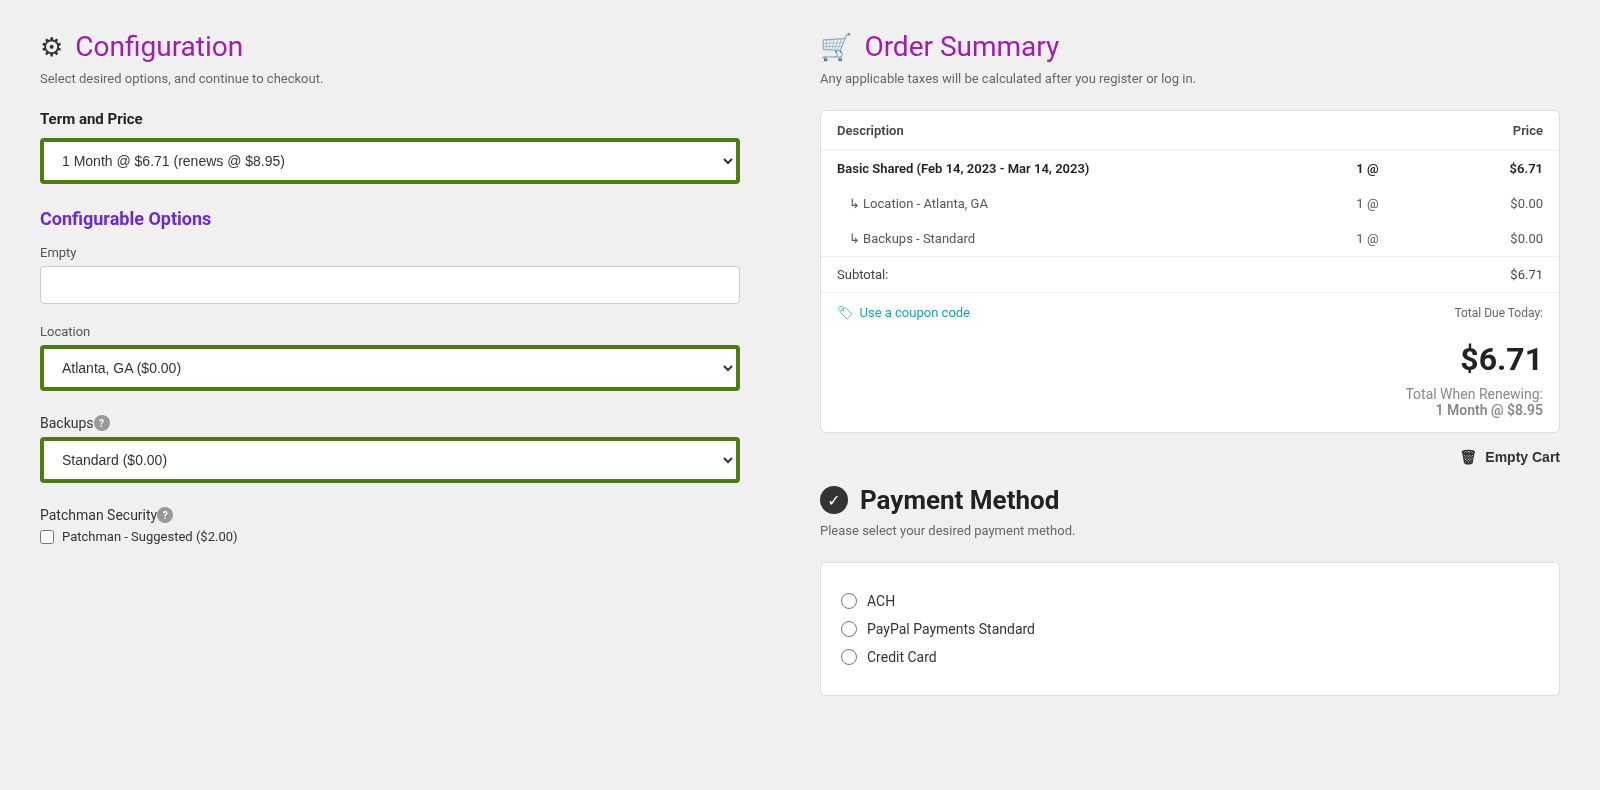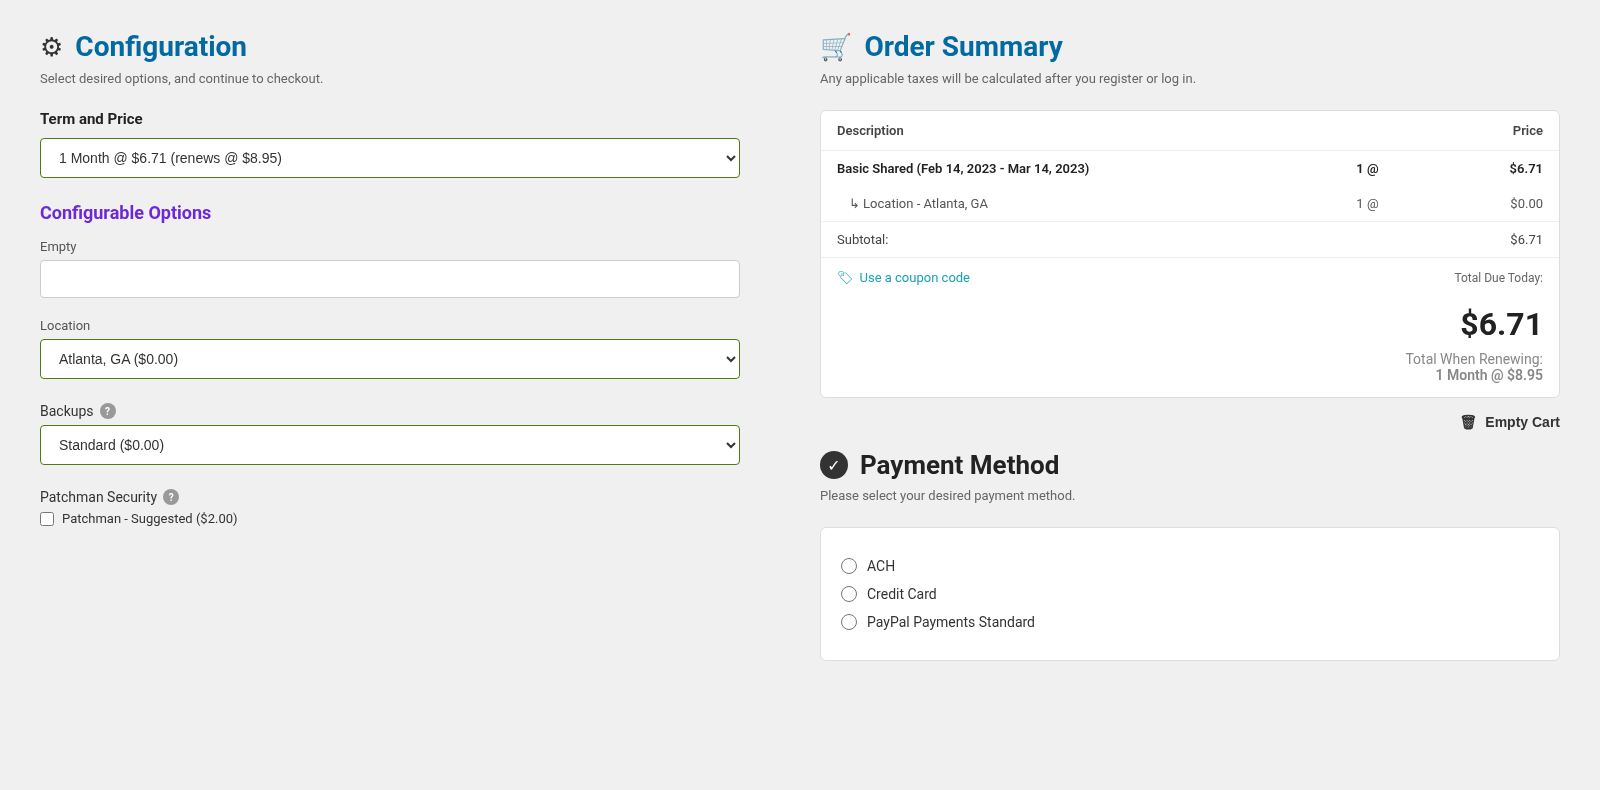--- a/index.html
+++ b/index.html
@@ -26,43 +26,43 @@
     }
     
     .section-header {
       display: flex;
       align-items: center;
       gap: 12px;
       margin-bottom: 8px;
     }
     .section-header h1 {
       font-size: 28px;
-      font-weight: 700;
-      color: #0369a1;
+      font-weight: 400;
+      color: #a21caf;
     }
     .section-header .icon {
       font-size: 26px;
       color: #333;
     }
     .section-subtitle {
       font-size: 13px;
       color: #666;
       margin-bottom: 24px;
     }
     
     .term-price-label {
       font-size: 15px;
       font-weight: 700;
       color: #222;
       margin-bottom: 10px;
     }
     select.styled-select {
       width: 100%;
       padding: 10px 14px;
-      border: 1px solid #4d7c0f;
+      border: 4px solid #4d7c0f;
       border-radius: 4px;
       background: #fff;
       font-size: 14px;
       color: #333;
       appearance: auto;
       cursor: pointer;
       margin-bottom: 24px;
     }
     .configurable-options-label {
       font-size: 18px;
@@ -71,21 +71,20 @@
       margin-bottom: 16px;
     }
     .field-label {
       font-size: 13px;
       color: #555;
       margin-bottom: 6px;
     }
     .field-label-row {
       display: flex;
       align-items: flex-end;
-      gap: 6px;
       margin-bottom: 6px;
     }
     input.text-input {
       width: 100%;
       padding: 10px 14px;
       border: 1px solid #ccc;
       border-radius: 4px;
       background: #fff;
       font-size: 14px;
       color: #333;
@@ -340,20 +339,25 @@
           <tr class="item-main">
             <td>Basic Shared (Feb 14, 2023 - Mar 14, 2023)</td>
             <td>1 @</td>
             <td>$6.71</td>
           </tr>
           <tr class="item-sub">
             <td class="indent">↳ Location - Atlanta, GA</td>
             <td>1 @</td>
             <td>$0.00</td>
           </tr>
+          <tr class="item-sub">
+            <td class="indent">↳ Backups - Standard</td>
+            <td>1 @</td>
+            <td>$0.00</td>
+          </tr>
           <tr class="separator-row subtotal-row">
             <td>Subtotal:</td>
             <td></td>
             <td>$6.71</td>
           </tr>
         </tbody>
       </table>
 
       <div class="coupon-row">
         <a href="#" class="coupon-link">
@@ -385,22 +389,22 @@
       <h2>Payment Method</h2>
     </div>
     <p class="payment-subtitle">Please select your desired payment method.</p>
 
     <div class="payment-card">
       <div class="radio-row">
         <input type="radio" name="payment" id="ach" style="">
         <label for="ach">ACH</label>
       </div>
       <div class="radio-row">
+        <input type="radio" name="payment" id="paypal" style="">
+        <label for="paypal">PayPal Payments Standard</label>
+      </div>
+      <div class="radio-row">
         <input type="radio" name="payment" id="credit_card" style="">
         <label for="credit_card">Credit Card</label>
       </div>
-      <div class="radio-row">
-        <input type="radio" name="payment" id="paypal" style="">
-        <label for="paypal">PayPal Payments Standard</label>
-      </div>
     </div>
   </div>
 </div>
 
 </body></html>

